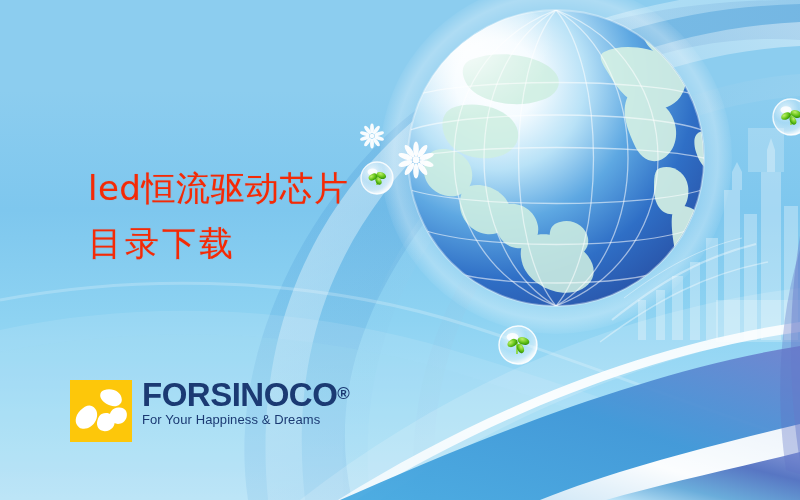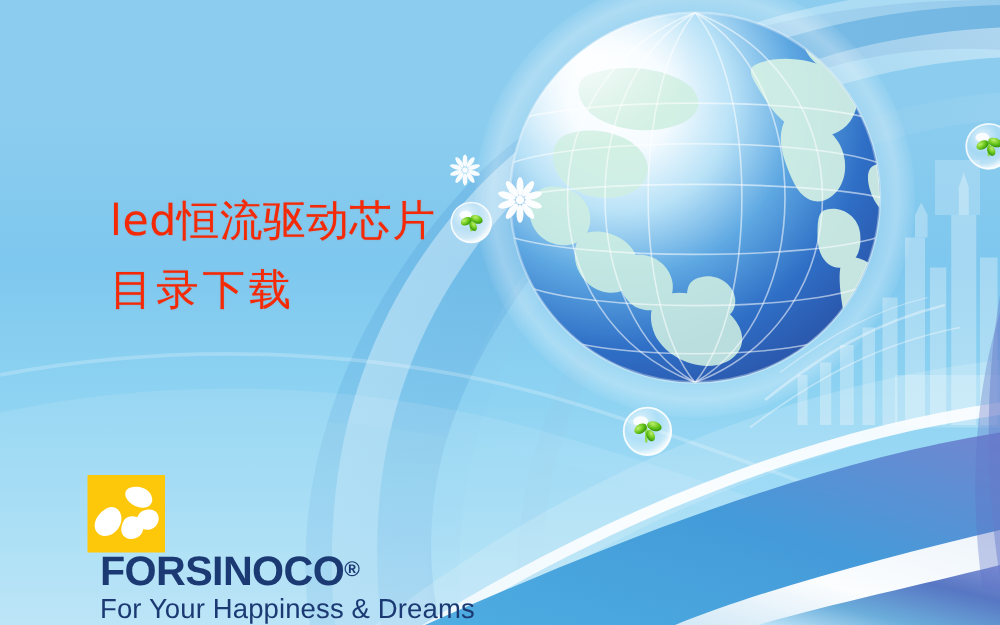--- a/index.html
+++ b/index.html
@@ -32,21 +32,21 @@
     left: 0; top: 0;
     width: 800px;
     height: 500px;
     pointer-events: none;
   }
 
   
   #headline {
     position: absolute;
     left: 88px;
-    top: 160px;
+    top: 171px;
     width: 340px;
     z-index: 40;
   }
   .headline-line {
     color: #f42a06;
     font-family: "DejaVu Sans", "Liberation Sans", sans-serif;
     font-size: 34px;
     line-height: 1.02;
     font-weight: 400;
     letter-spacing: 0.5px;
@@ -60,21 +60,20 @@
   }
 
   
   #logo {
     position: absolute;
     left: 70px;
     top: 380px;
     display: flex;
     align-items: flex-start;
     z-index: 40;
-    flex-direction: column;
   }
   #logo-mark {
     width: 62px;
     height: 62px;
     background: #fdc70a;
     flex: 0 0 auto;
   }
   #logo-text {
     margin-left: 10px;
     margin-top: -2px;
@@ -90,21 +89,21 @@
     position: relative;
   }
   #logo-wordmark .reg {
     font-size: 17px;
     vertical-align: 7px;
     letter-spacing: 0;
   }
   #logo-tagline {
     color: #1b3a73;
     font-family: "Liberation Sans", "DejaVu Sans", sans-serif;
-    font-size: 22px;
+    font-size: 13px;
     font-weight: 400;
     letter-spacing: 0.1px;
     line-height: 1.05;
     margin-top: 2px;
     white-space: nowrap;
   }
 </style>
 </head>
 <body>
 

